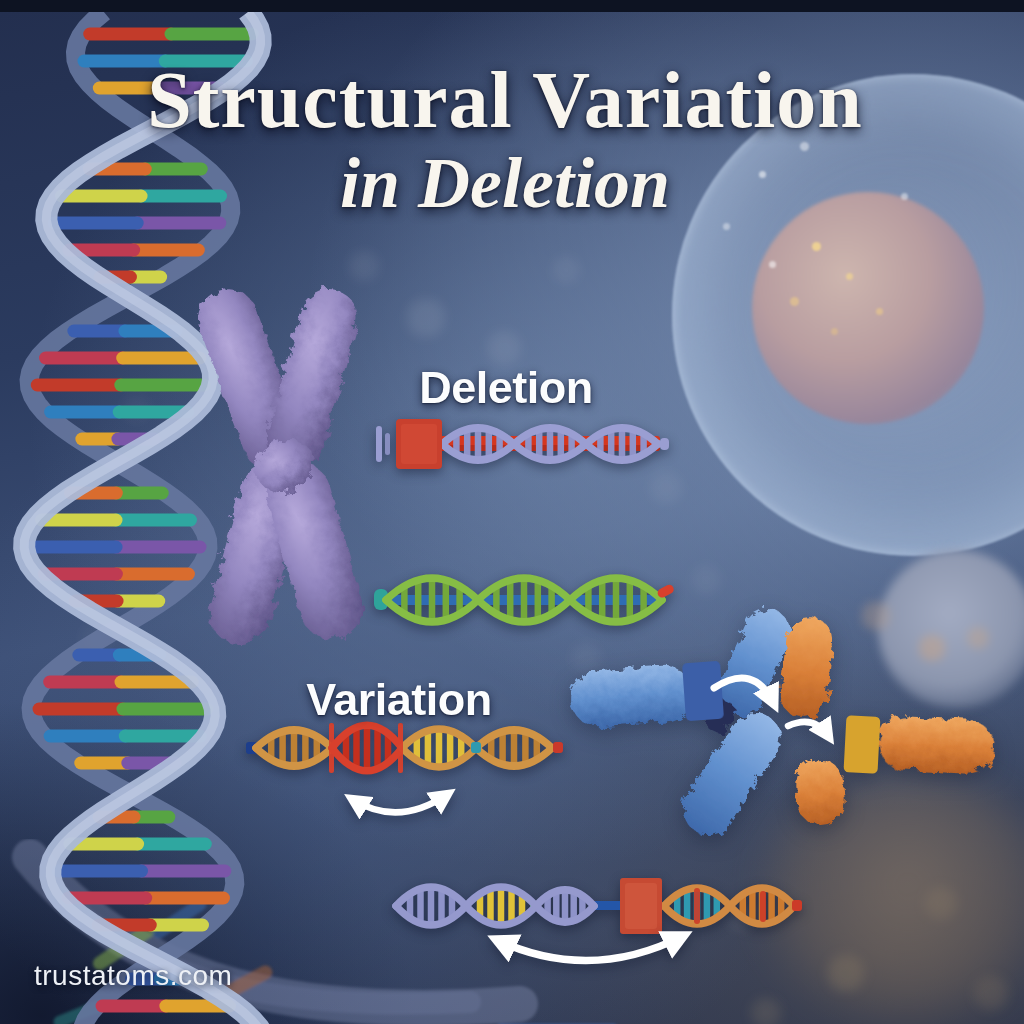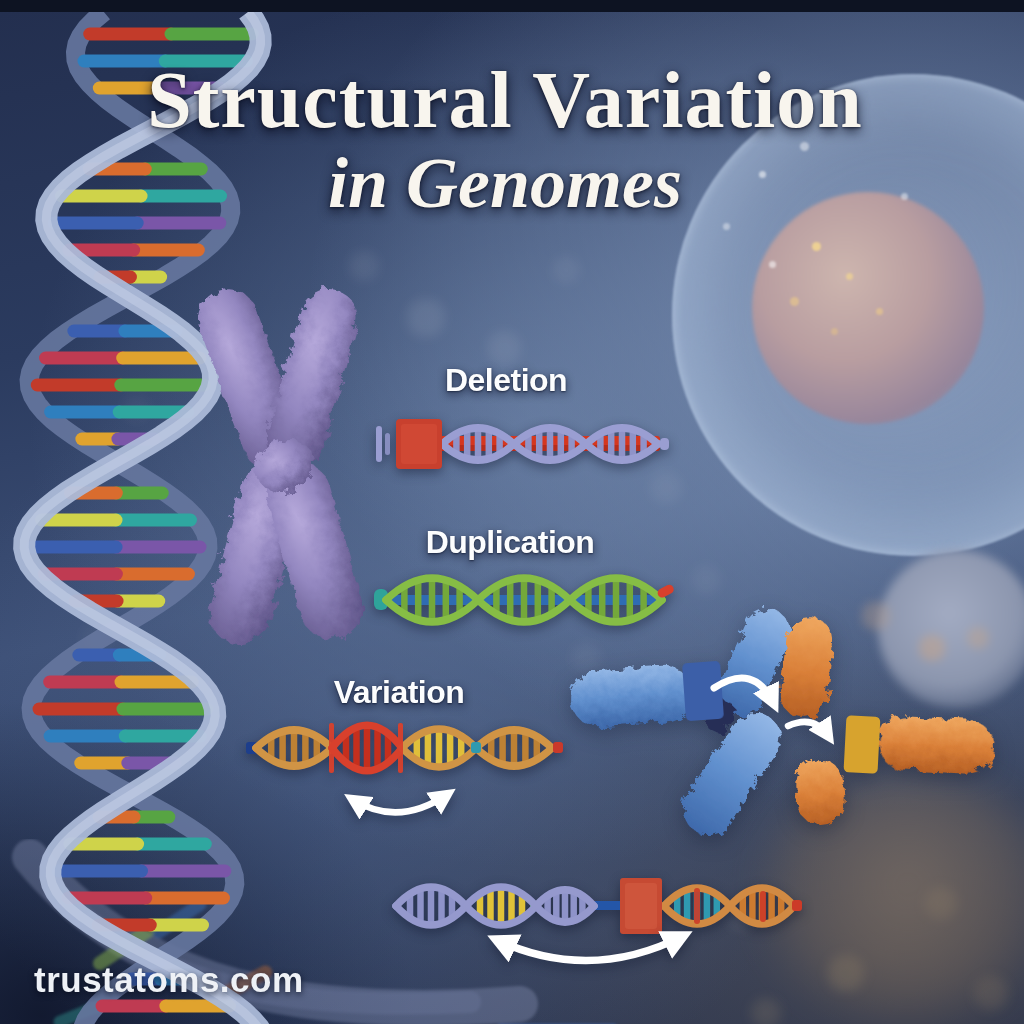--- a/index.html
+++ b/index.html
@@ -62,37 +62,37 @@
   #chromosome-x { left:180px; top:258px; z-index:3; }
   #transloc-chroms { left:548px; top:592px; z-index:4; filter:drop-shadow(0 6px 10px rgba(15,22,45,.35)); }
 
   .title { position:absolute; left:92px; top:48px; width:826px; text-align:center; z-index:6;
     color:#f8f5ee; font-family:"Liberation Serif", serif; font-weight:bold;
     text-shadow:0 4px 12px rgba(8,12,30,.85), 0 1px 3px rgba(8,12,30,.7); }
   .title-line1 { font-size:80px; line-height:1.02; letter-spacing:1px; }
   .title-line2 { font-size:72px; font-style:italic; line-height:1.15; }
 
   .variant-label { position:absolute; transform:translateX(-50%); z-index:6;
-    color:#fcfdfe; font-weight:bold; font-size:32px; letter-spacing:-.5px;
+    color:#fcfdfe; font-weight:bold; font-size:45px; letter-spacing:-.5px;
     text-shadow:0 3px 8px rgba(10,16,38,.7), 0 1px 2px rgba(10,16,38,.6); }
   #label-deletion      { left:506px; top:350px; }
   #label-duplication   { left:510px; top:512px; }
   #label-inversion     { left:399px; top:662px; }
   #label-translocation { left:603px; top:816px; }
 
   #helix-deletion      { left:372px; top:400px; z-index:5; }
   #helix-duplication   { left:374px; top:548px; z-index:5; }
   #helix-inversion     { left:246px; top:702px; z-index:5; }
   #helix-translocation { left:392px; top:858px; z-index:5; }
   .mini-helix, .arrow-svg { filter:drop-shadow(0 4px 6px rgba(12,18,40,.45)); }
   #arrow-inversion     { left:340px; top:776px; z-index:5; }
   #arrow-translocation { left:487px; top:915px; z-index:5; }
 
   .watermark { position:absolute; left:34px; top:948px; z-index:7;
-    color:#eef1f6; font-weight:bold; font-size:35px; letter-spacing:.5px;
+    color:#eef1f6; font-weight:normal; font-size:28px; letter-spacing:.5px;
     text-shadow:0 2px 6px rgba(5,10,25,.8); }
 </style>
 </head>
 <body>
 
 <div class="canvas">
   <div class="bokeh"></div>
 
   <div class="cell-large">
     <div class="nucleus"></div>
@@ -214,25 +214,24 @@
       <rect x="-30" y="-182" width="60" height="190" rx="30" fill="url(#gradPurple)" transform="translate(100,192) rotate(-20)"></rect>
       <rect x="-29" y="-178" width="58" height="186" rx="29" fill="url(#gradPurple)" transform="translate(110,192) rotate(15)"></rect>
       <rect x="-31" y="-6" width="62" height="185" rx="31" fill="url(#gradPurple)" transform="translate(98,200) rotate(15)"></rect>
       <rect x="-32" y="-6" width="64" height="180" rx="32" fill="url(#gradPurple)" transform="translate(112,200) rotate(-16)"></rect>
       <ellipse cx="105" cy="196" rx="30" ry="25" fill="url(#gradPurple)" transform="rotate(-25 105 196)"></ellipse>
     </g>
   </svg>
 
   <header class="title">
     <div class="title-line1">Structural Variation</div>
-    <div class="title-line2">in Genomes</div>
+    <div class="title-line2">in Deletion</div>
   </header>
 
   <div class="variant-label" id="label-deletion">Deletion</div>
-  <div class="variant-label" id="label-duplication">Duplication</div>
   <div class="variant-label" id="label-inversion">Variation</div>
 
   <svg id="helix-deletion" class="mini-helix" width="312" height="64" viewBox="0 0 312 64">
     <g class="under">
       <rect x="4" y="14" width="6" height="36" rx="3" fill="#9a9ed2"></rect>
       <rect x="13" y="21" width="5" height="22" rx="2.5" fill="#8f93c8" opacity=".9"></rect>
       <rect x="26" y="24" width="262" height="15" rx="3" fill="#d5371f"></rect>
       <rect x="26" y="33" width="262" height="6" rx="3" fill="#a32618" opacity=".6"></rect>
     </g>
     <g class="lobes">

